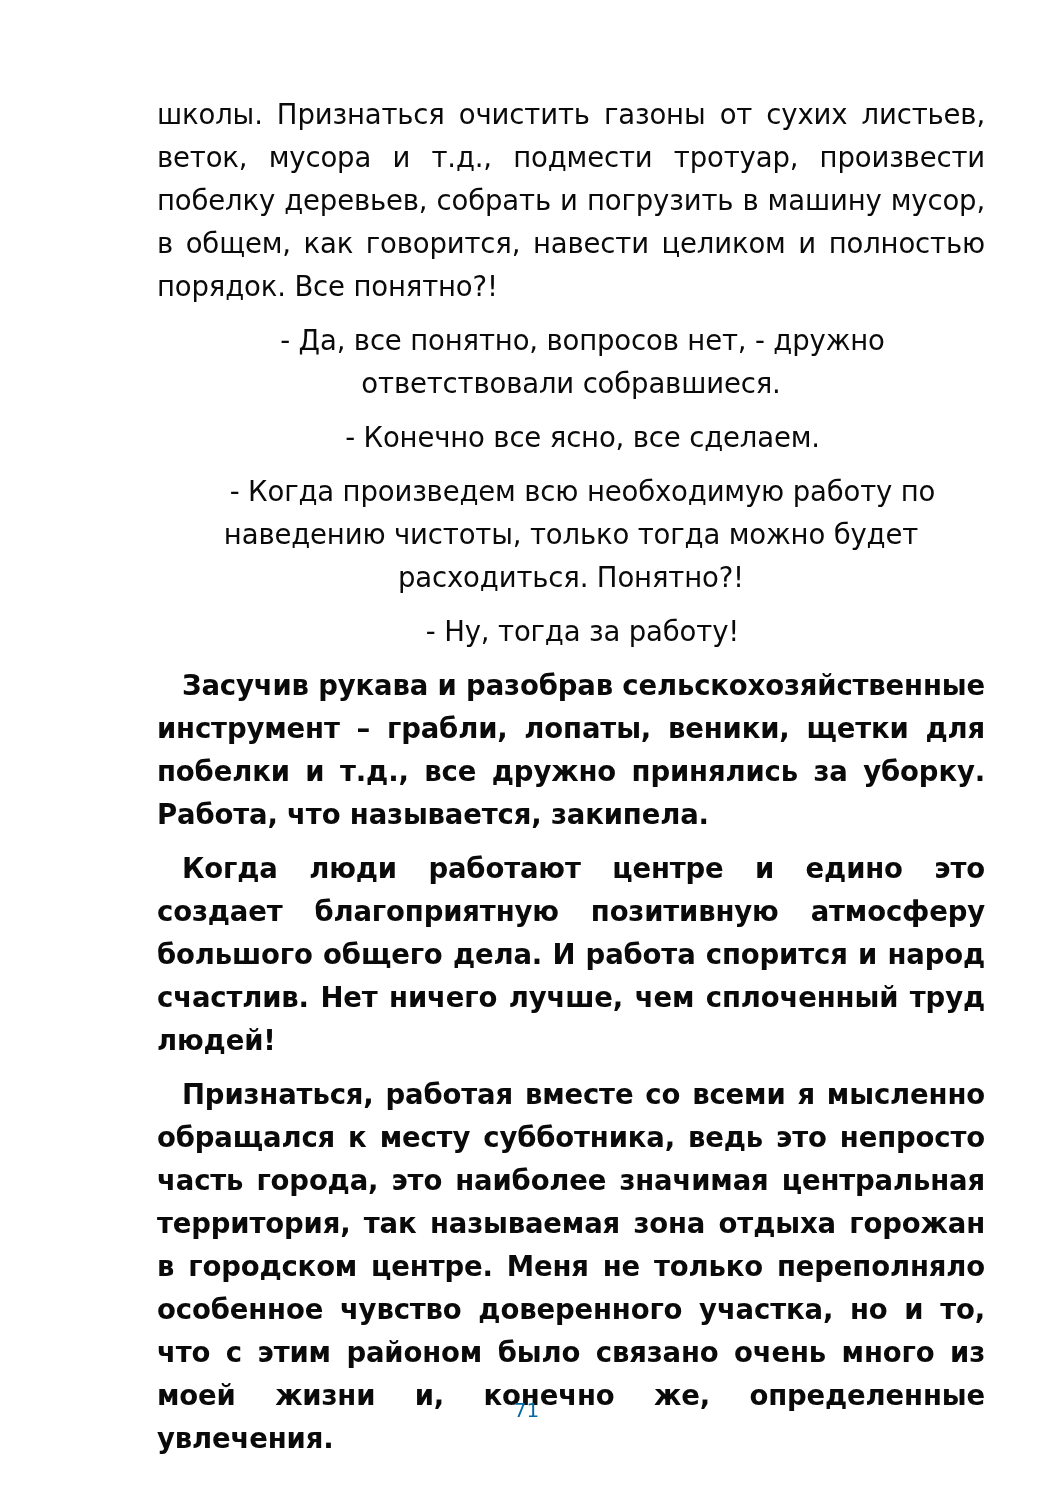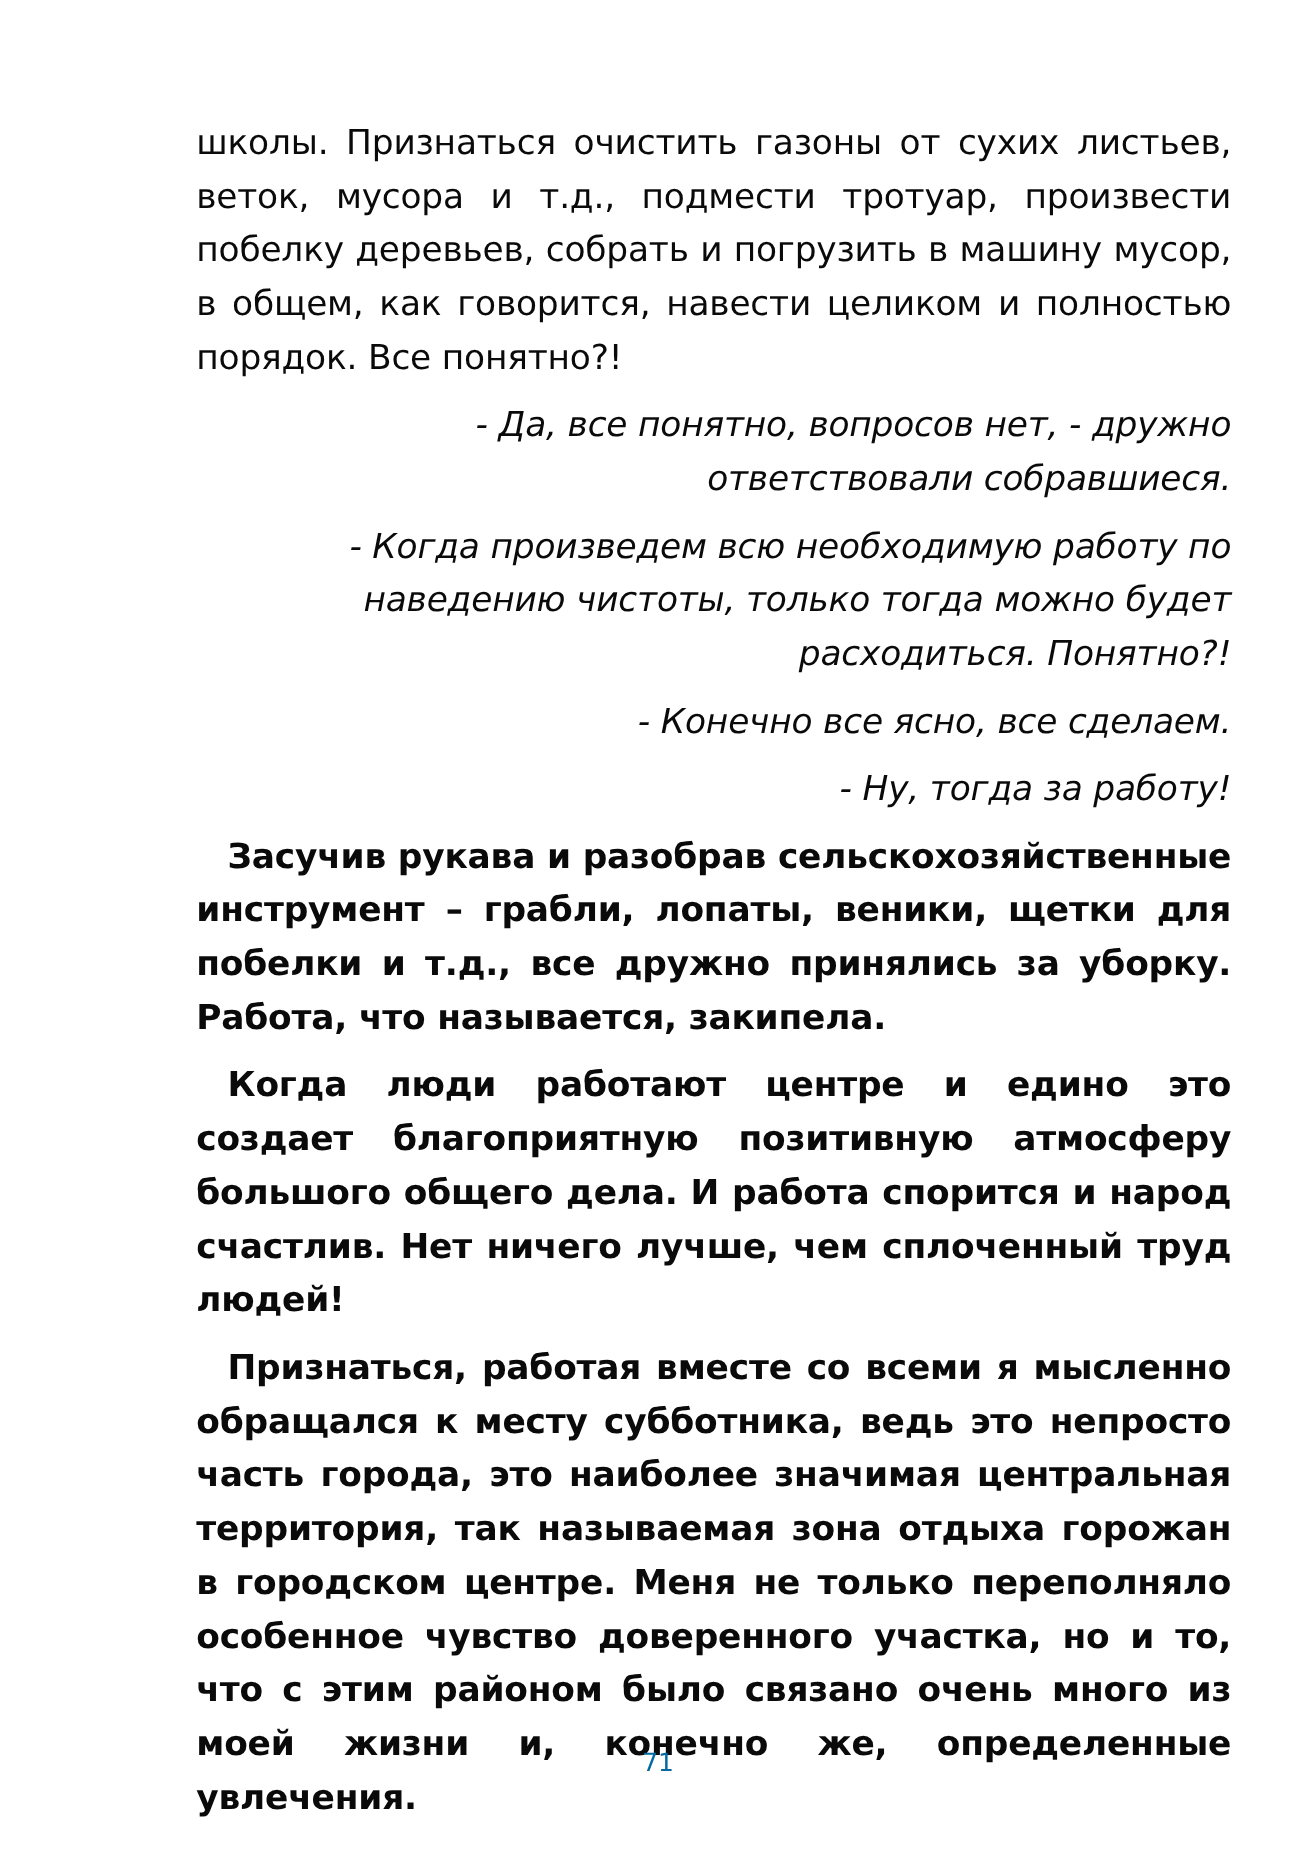--- a/index.html
+++ b/index.html
@@ -45,22 +45,21 @@
   }
 
   
   .para.indent {
     text-indent: 25px;
   }
 
   
   .para.dialogue {
     text-indent: 23px;
-    text-align: right;
-    font-style: italic;
+    text-align: center;
   }
 
   
   .para.indent {
     text-align-last: left;
     font-weight: bold;
   }
 
   .page-number {
     position: absolute;
@@ -78,23 +77,23 @@
 <body>
 
 <div class="page">
 
   <div class="text-column">
 
     <p class="para">школы. Признаться очистить газоны от сухих листьев, веток, мусора и т.д., подмести тротуар, произвести побелку деревьев, собрать и погрузить в машину мусор, в общем, как говорится, навести целиком и полностью порядок. Все понятно?!</p>
 
     <p class="para dialogue">- Да, все понятно, вопросов нет, - дружно ответствовали собравшиеся.</p>
 
+    <p class="para dialogue">- Конечно все ясно, все сделаем.</p>
+
     <p class="para dialogue">- Когда произведем всю необходимую работу по наведению чистоты, только тогда можно будет расходиться. Понятно?!</p>
-
-    <p class="para dialogue">- Конечно все ясно, все сделаем.</p>
 
     <p class="para dialogue">- Ну, тогда за работу!</p>
 
     <p class="para indent">Засучив рукава и разобрав сельскохозяйственные инструмент – грабли, лопаты, веники, щетки для побелки и т.д., все дружно принялись за уборку. Работа, что называется, закипела.</p>
 
     <p class="para indent">Когда люди работают центре и едино это создает благоприятную позитивную атмосферу большого общего дела. И работа спорится и народ счастлив. Нет ничего лучше, чем сплоченный труд людей!</p>
 
     <p class="para indent">Признаться, работая вместе со всеми я мысленно обращался к месту субботника, ведь это непросто часть города, это наиболее значимая центральная территория, так называемая зона отдыха горожан в городском центре. Меня не только переполняло особенное чувство доверенного участка, но и то, что с этим районом было связано очень много из моей жизни и, конечно же, определенные увлечения.</p>
 
   </div>

